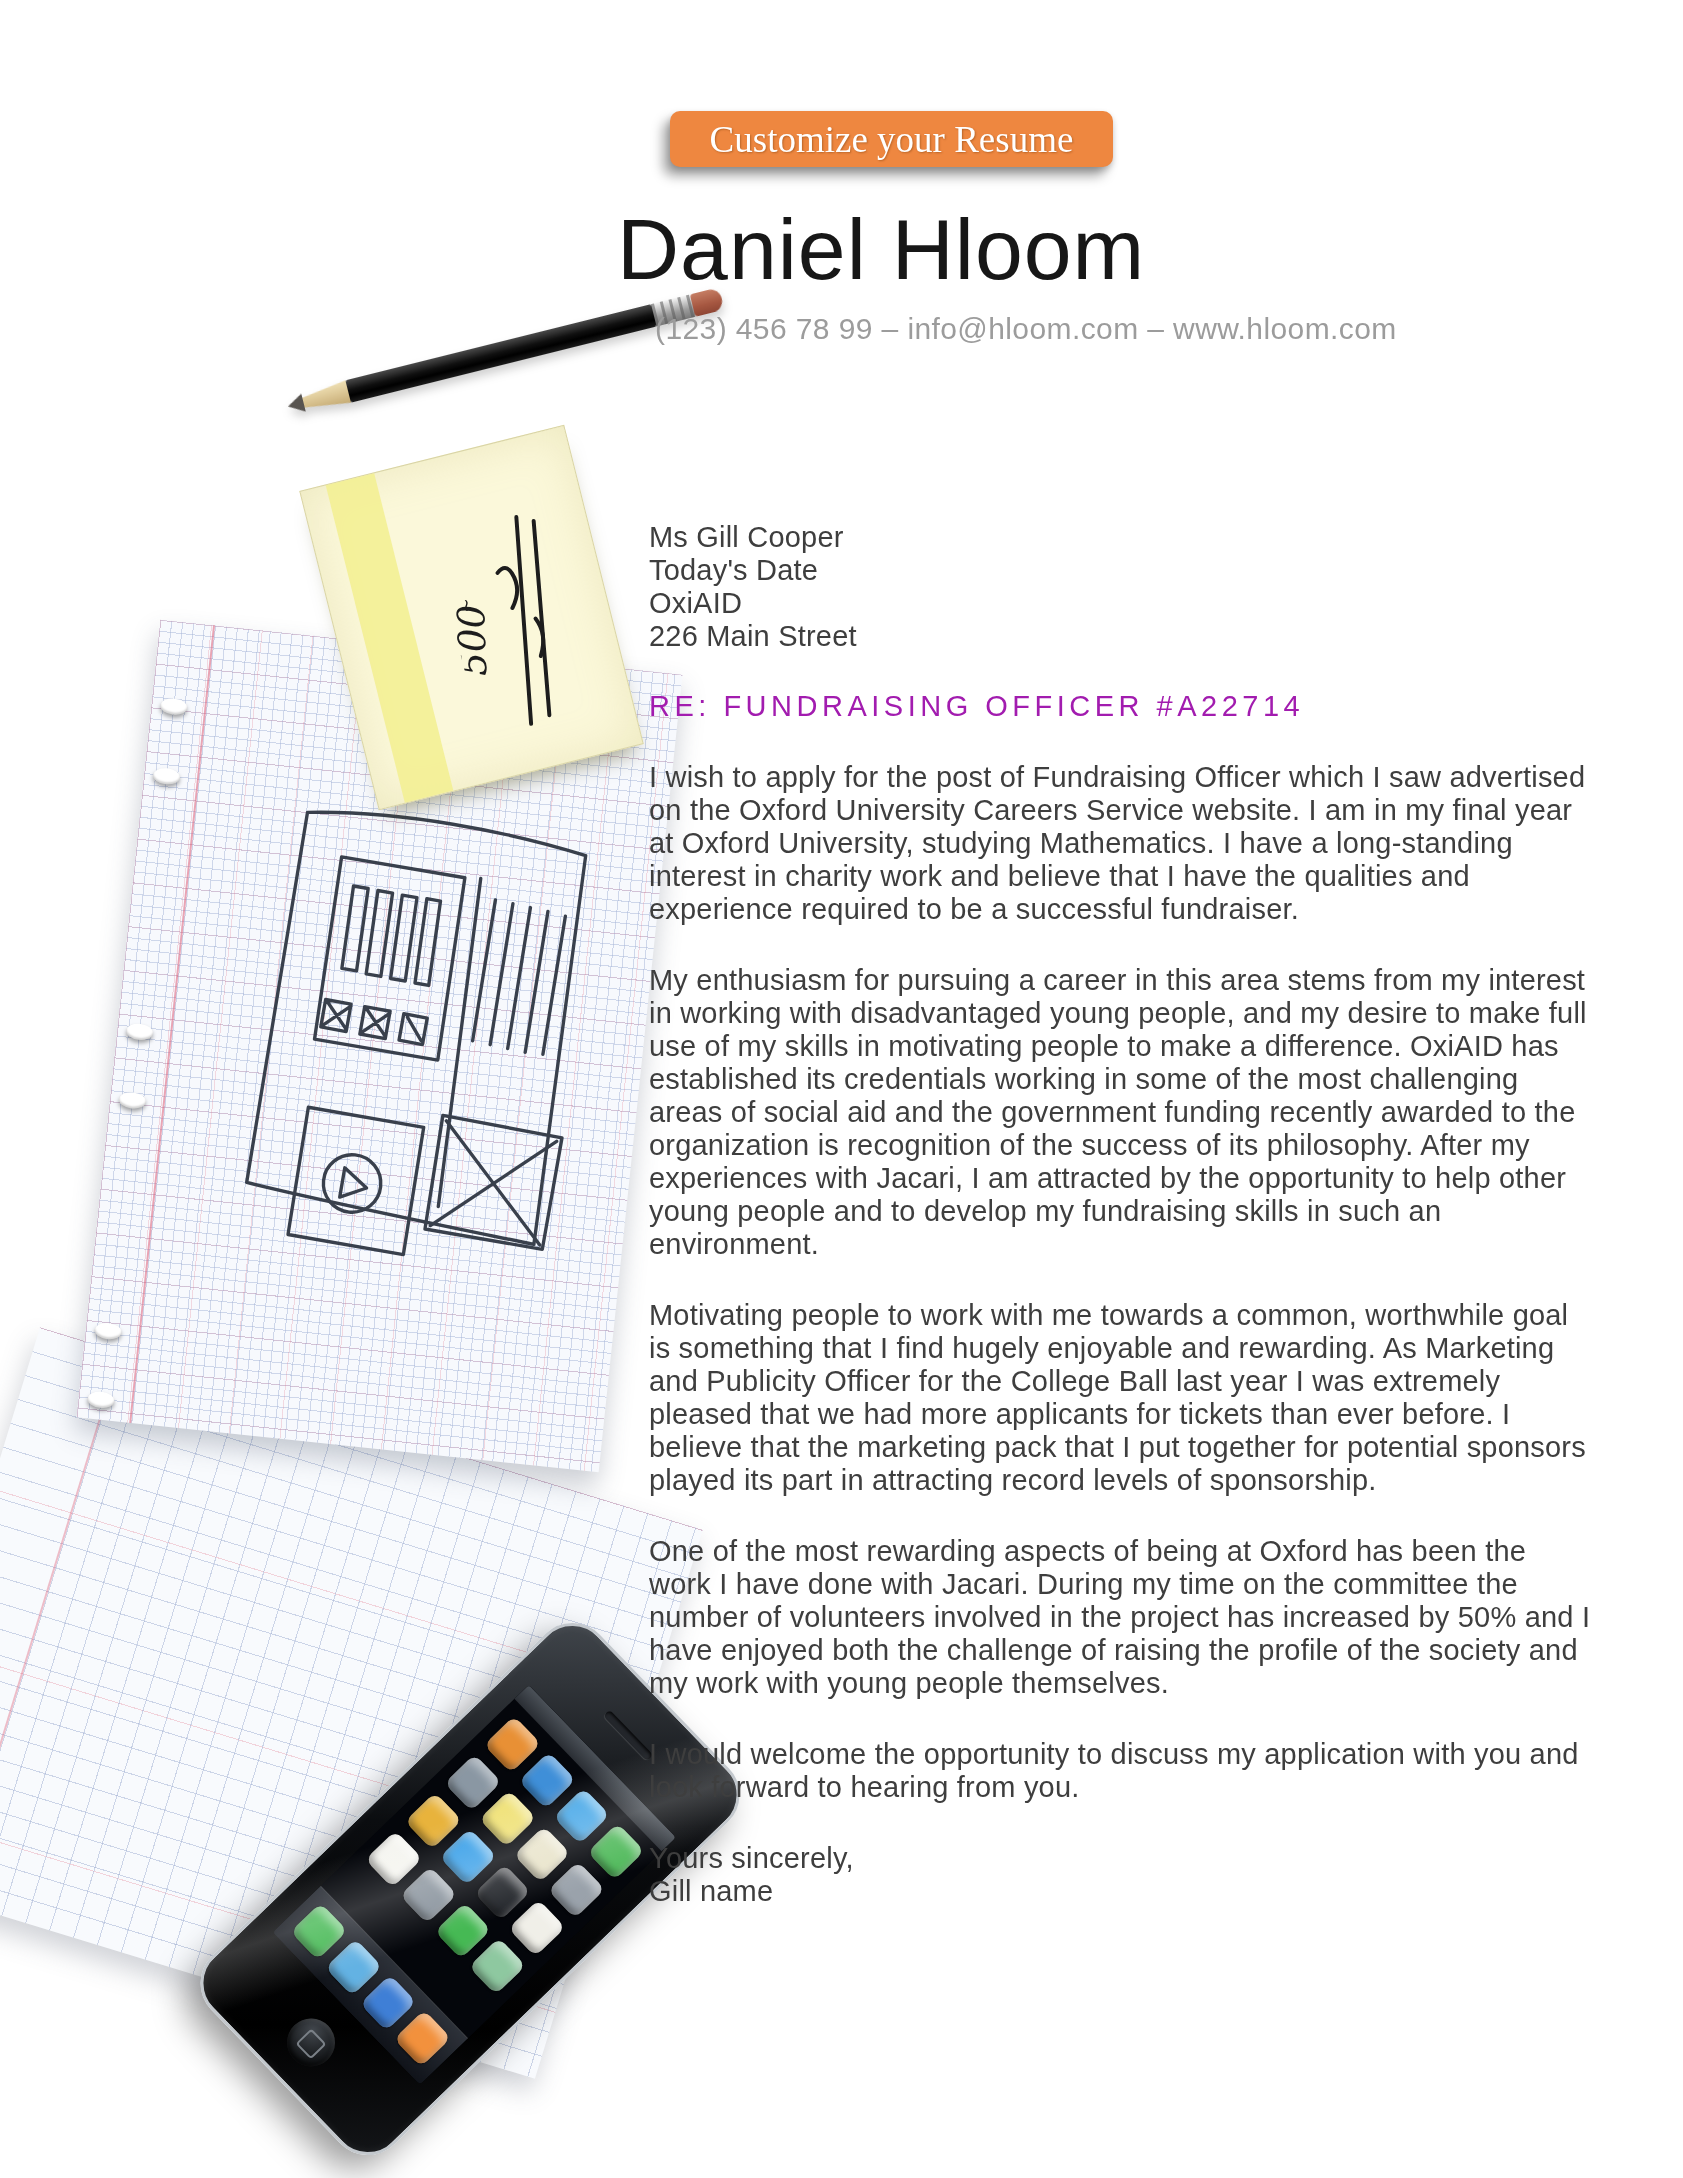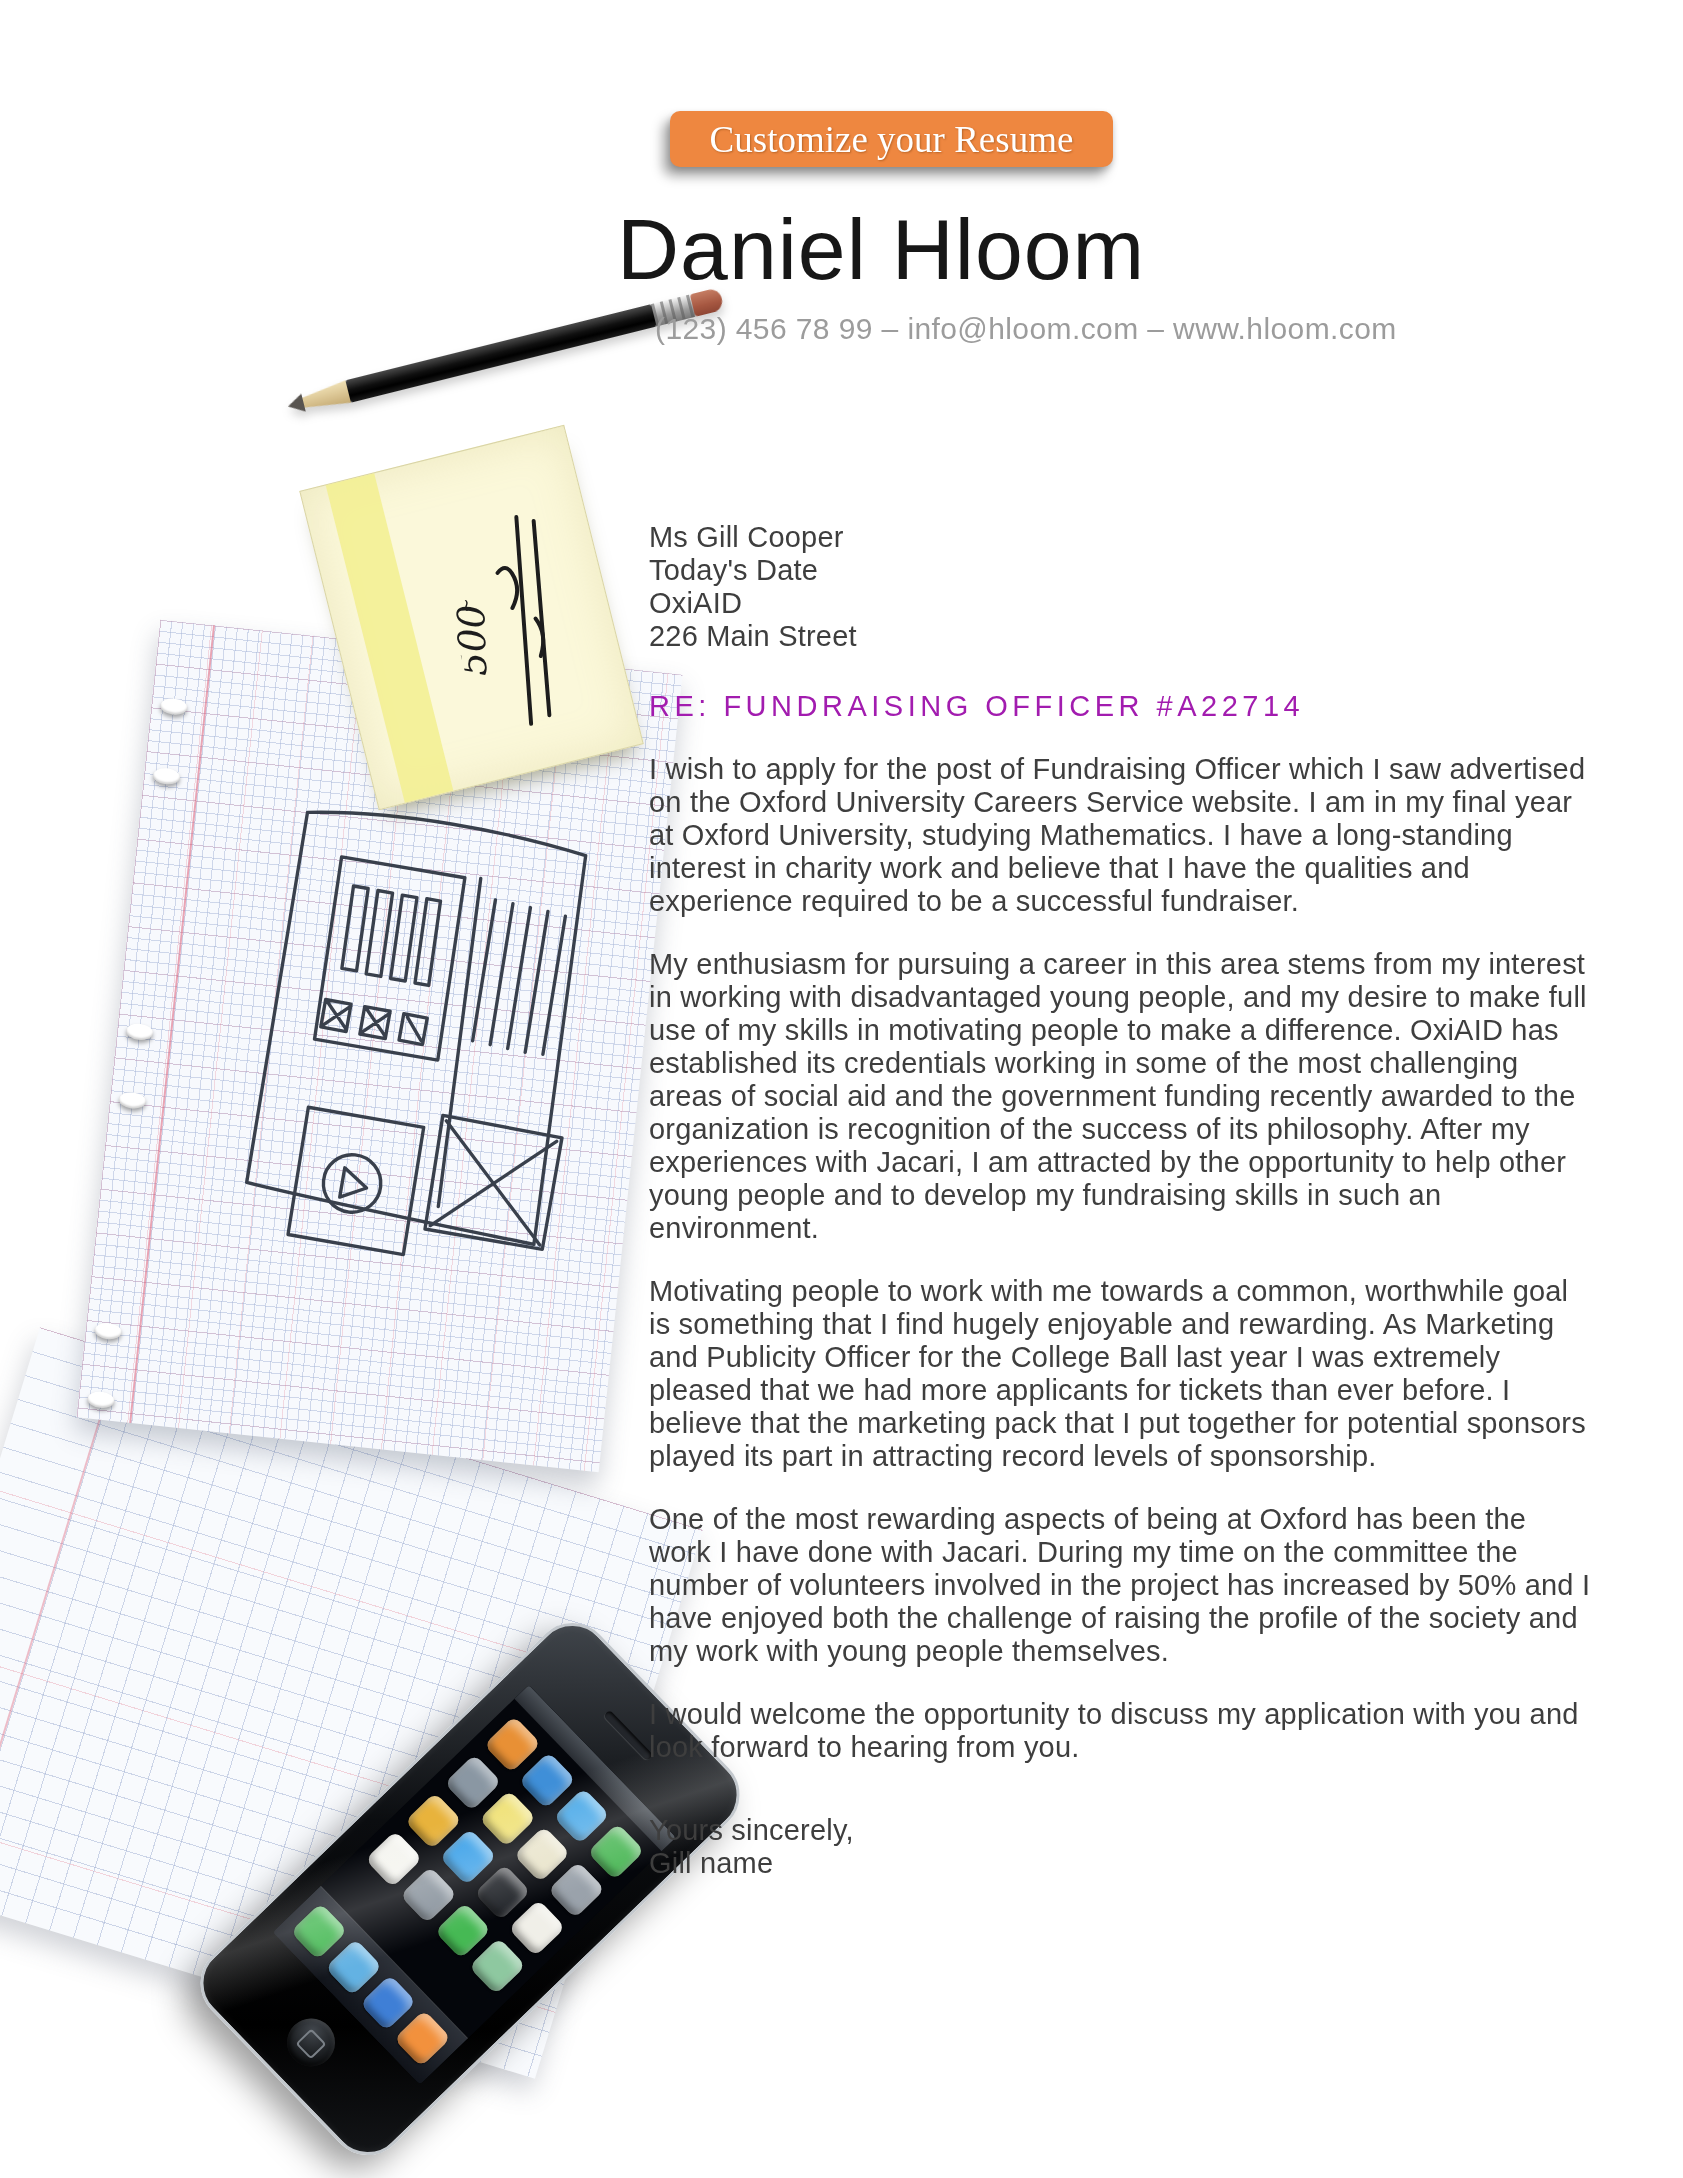--- a/index.html
+++ b/index.html
@@ -25,22 +25,22 @@
     font-size:30px;color:#9c9c9c;letter-spacing:0.4px;z-index:5;white-space:nowrap;text-align:center;
   }
 
   
   .letter{
     position:absolute;left:649px;top:521px;width:943px;z-index:5;
     font-size:29px;line-height:33px;color:#3e3e3e;letter-spacing:0.2px;
   }
   .letter .addr-line{white-space:nowrap;}
   .subject-line{margin-top:37px;color:#a21caf;letter-spacing:4.5px;white-space:nowrap;}
-  .letter p{margin:30px 0 0 0;}
-  .closing{margin-top:50px;}
+  .letter p{margin:38px 0 0 0;}
+  .closing{margin-top:38px;}
 
   
   .pencil{
     position:absolute;left:288px;top:395px;width:447px;height:23px;
     transform:rotate(-14deg);transform-origin:0 50%;display:flex;align-items:stretch;
     filter:drop-shadow(0 6px 5px rgba(0,0,0,.18));z-index:4;
   }
   .pencil-graphite{width:16px;background:#585450;clip-path:polygon(0 50%,100% 10%,100% 90%);}
   .pencil-wood{width:46px;background:linear-gradient(#efe0b4,#d9c391 55%,#c5ab74);clip-path:polygon(0 28%,100% 0,100% 100%,0 72%);}
   .pencil-body{flex:1;background:linear-gradient(#4a4a4a,#101010 45%,#000 70%,#1c1c1c);border-radius:2px;}

